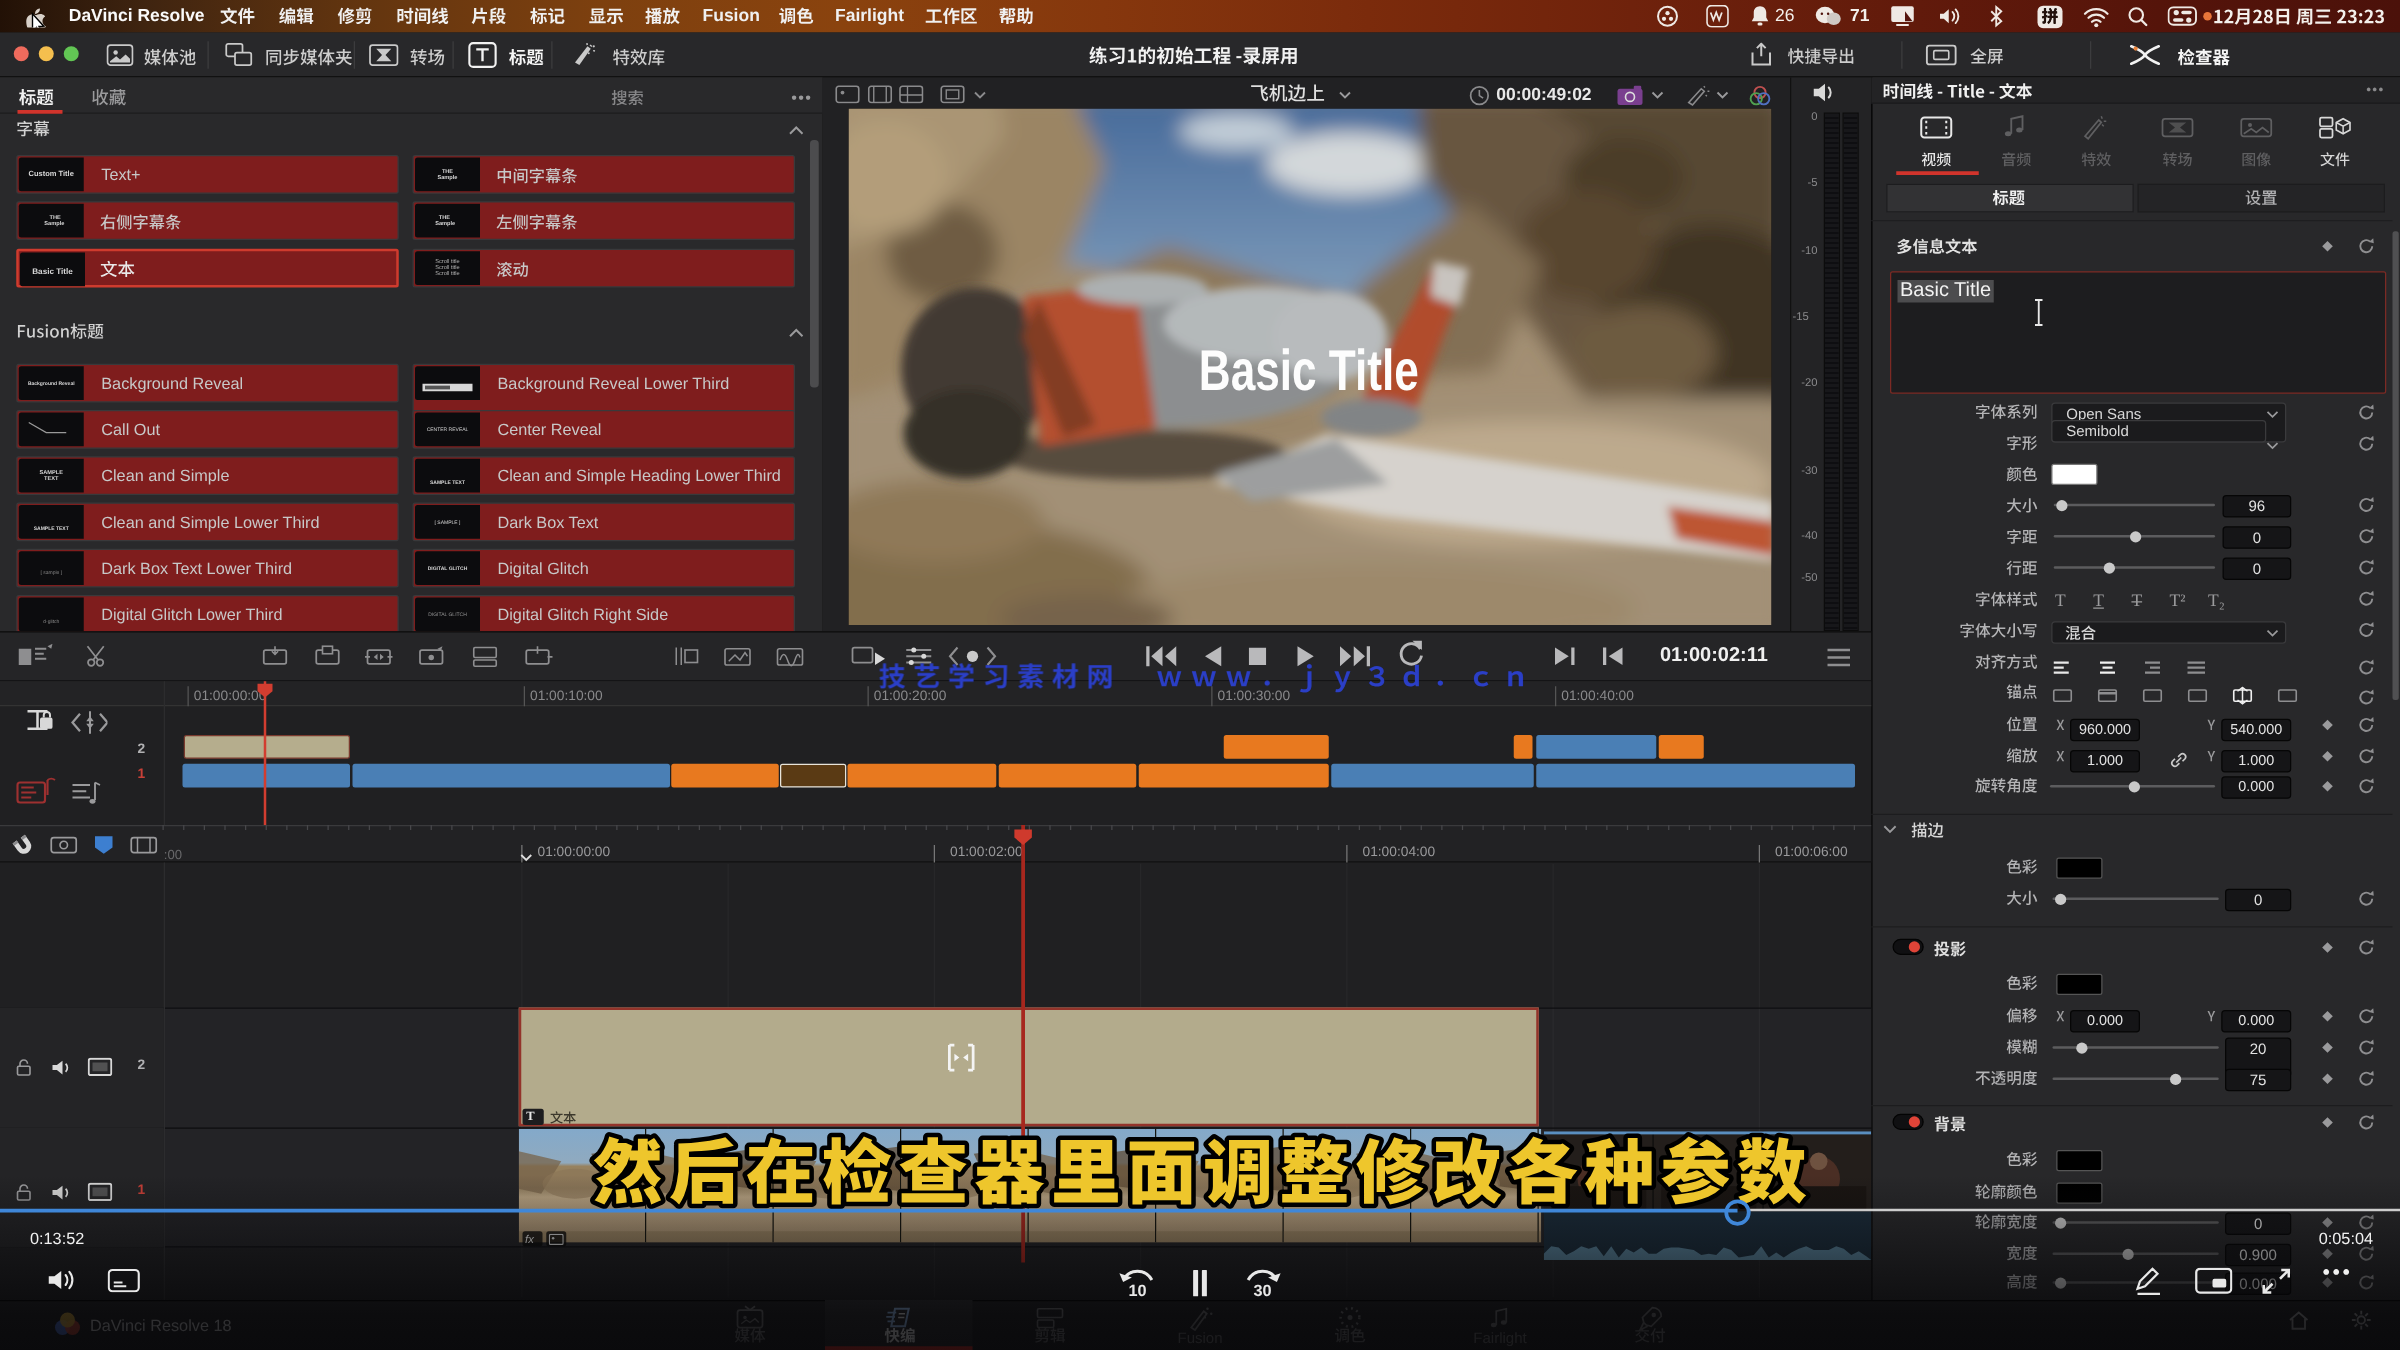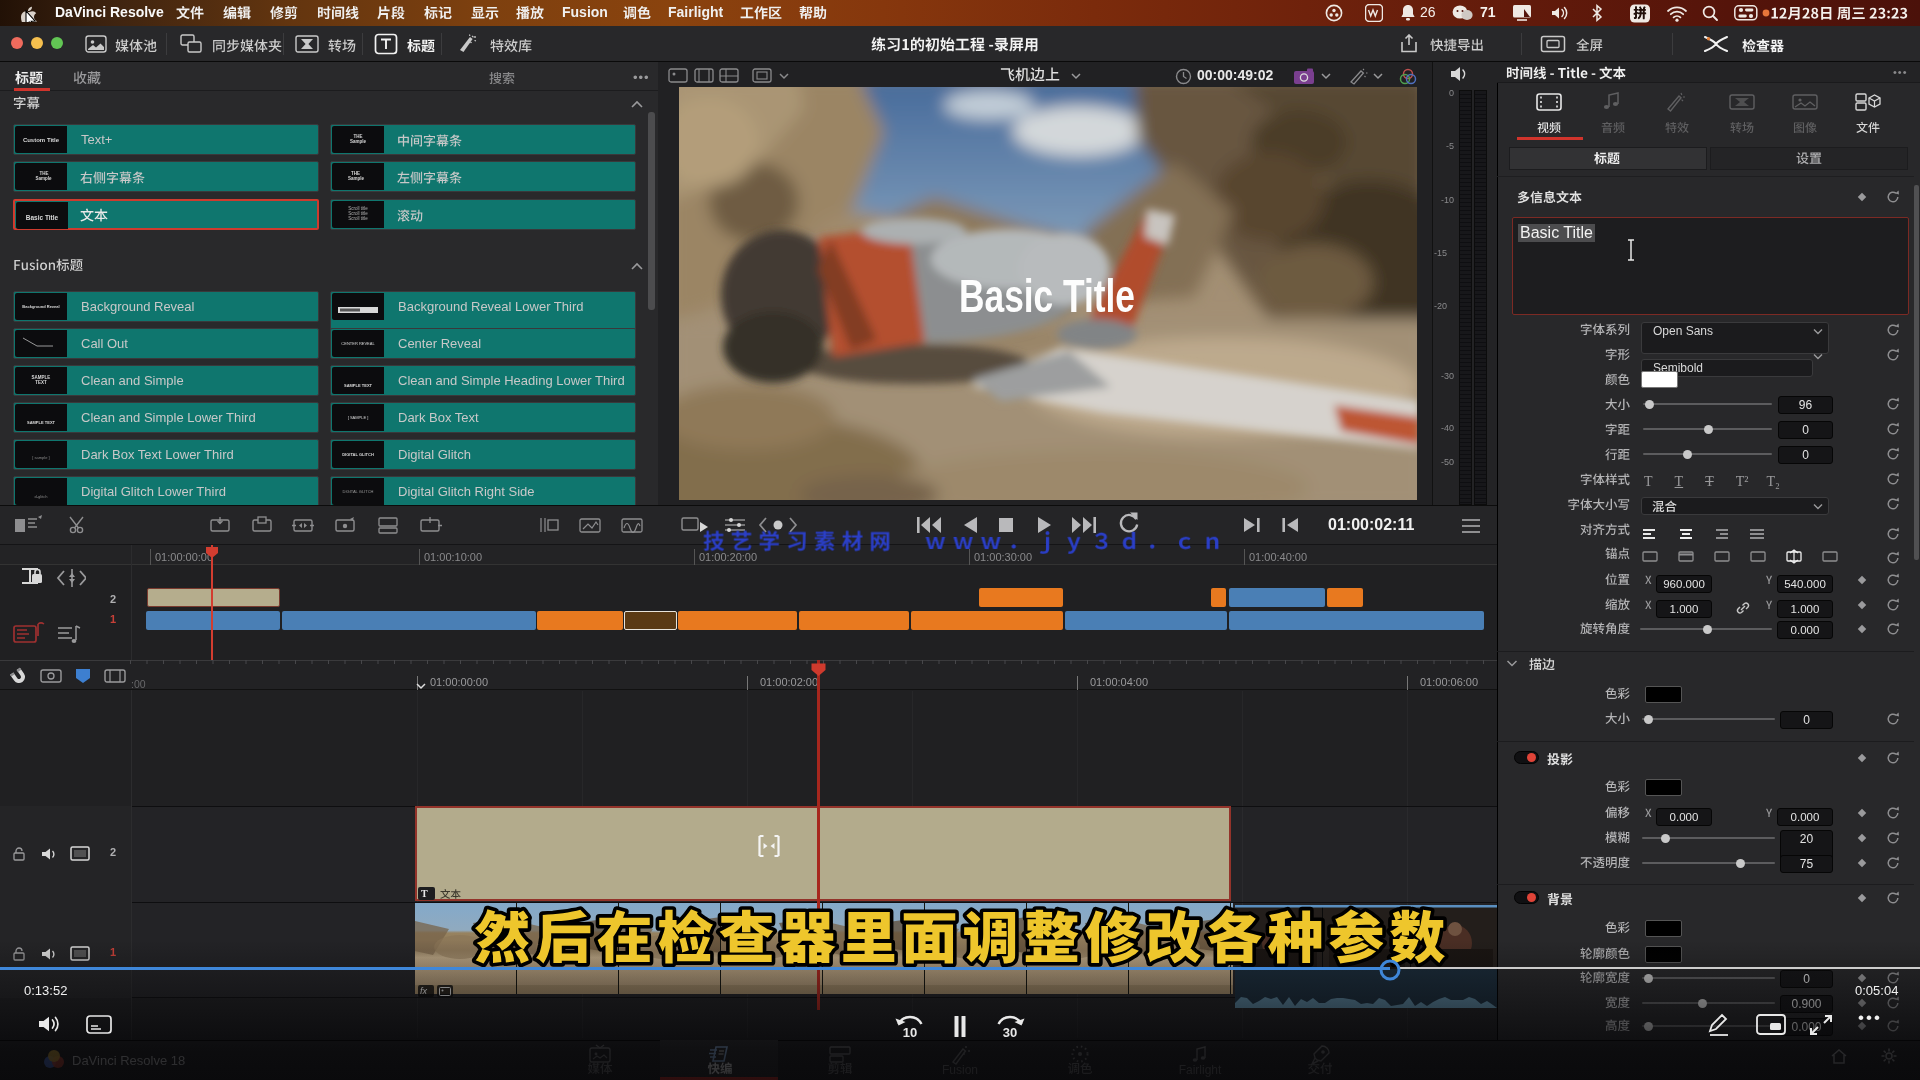--- a/index.html
+++ b/index.html
@@ -1,18 +1,18 @@
 <!DOCTYPE html>
 <html><head><meta charset="utf-8"><style>*{margin:0;padding:0;box-sizing:border-box}
 html,body{width:1920px;height:1080px;overflow:hidden;background:#141414;font-family:"Liberation Sans",sans-serif}
 .a{position:absolute}
 .tx{position:absolute;white-space:nowrap}
 .vbox{position:absolute;background:#151517;border:1px solid #060606;border-radius:3px;color:#e3e3e3;font-size:12px;text-align:center;line-height:16px}
 .drop{position:absolute;background:#1b1b1d;border:1px solid #3a3a3c;border-radius:3px;color:#d8d8d8;font-size:12px;line-height:16px;padding-left:11px}
-.tile{position:absolute;background:#0f766e;border:1px solid #39393b;border-radius:2px}
+.tile{position:absolute;background:#7f1d1d;border:1px solid #39393b;border-radius:2px}
 .thumb{position:absolute;left:1px;top:1px;width:52px;height:27px;background:#0c0c0e;border-radius:2px 0 0 2px}
 </style></head><body>
 <div class="a" style="left:0px;top:0px;width:1920px;height:26px;background:linear-gradient(90deg,#221106 0%,#3f2410 6%,#63350f 15%,#7d400f 25%,#8a430e 35%,#86370d 46%,#7b2b0c 57%,#6f220c 68%,#611a0b 80%,#55140a 90%,#4b110a 100%)"></div>
 <svg class="a" style="left:18px;top:5px;" width="22" height="17" viewBox="0 0 22 17">
     <path d="M11 3.2c1.1-1.4 2.9-1.5 2.9-1.5s.3 1.6-1 3.1c-1.3 1.6-2.8 1.3-2.8 1.3S9.8 4.6 11 3.2zM10.6 7.1c.7 0 2-.9 3.6-.9 2.9 0 4 2 4 2s-2.2 1.1-2.2 3.7c0 3 2.7 4 2.7 4s-1.9 5.2-4.4 5.2c-1.2 0-2.1-.8-3.3-.8-1.3 0-2.5.8-3.3.8C5.2 21.2 3 16.3 3 12.4c0-3.8 2.4-5.8 4.7-5.8 1.5 0 2.6.5 2.9.5z" fill="#e8e2da" opacity="0.92"></path>
     <path d="M8 6 L8 20 L11.2 17 L13 21 L15 20 L13.2 16.2 L17 16 Z" fill="#fff" stroke="#000" stroke-width="1.1"></path>
   </svg>
 <div class="tx" style="left:55px;top:4px;font-size:14px;font-weight:bold;color:#fafafa">DaVinci Resolve</div>
 <div class="tx" style="left:562px;top:4px;font-size:14px;font-weight:bold;color:#f0f0f0">Fusion</div>
 <div class="tx" style="left:668px;top:4px;font-size:14px;font-weight:bold;color:#f0f0f0">Fairlight</div>
@@ -342,21 +342,21 @@
 <svg class="a" style="left:1448px;top:64px;" width="26" height="20" viewBox="0 0 26 20">
     <path d="M3 7h4l5-4v14l-5-4H3z" fill="#d8d8d8"></path>
     <path d="M15 6a6 6 0 010 8" stroke="#d8d8d8" stroke-width="1.6" fill="none" stroke-linecap="round"></path>
   </svg>
 <div class="a" style="left:1459px;top:90px;width:13px;height:415px;background:repeating-linear-gradient(180deg,#17171a 0 3px,#0e0e11 3px 4px);border:1px solid #0c0c0c"></div>
 <div class="a" style="left:1474px;top:90px;width:13px;height:415px;background:repeating-linear-gradient(180deg,#17171a 0 3px,#0e0e11 3px 4px);border:1px solid #0c0c0c"></div>
 <div class="tx" style="left:1434px;top:88px;width:20px;text-align:right;font-size:9px;color:#8a8a8c">0</div>
 <div class="tx" style="left:1434px;top:141px;width:20px;text-align:right;font-size:9px;color:#8a8a8c">-5</div>
 <div class="tx" style="left:1434px;top:195px;width:20px;text-align:right;font-size:9px;color:#8a8a8c">-10</div>
 <div class="tx" style="left:1434px;top:248px;width:20px;text-align:left;font-size:9px;color:#8a8a8c">-15</div>
-<div class="tx" style="left:1434px;top:301px;width:20px;text-align:left;font-size:9px;color:#8a8a8c">-20</div>
+<div class="tx" style="left:1434px;top:301px;width:20px;text-align:right;font-size:9px;color:#8a8a8c">-20</div>
 <div class="tx" style="left:1434px;top:371px;width:20px;text-align:right;font-size:9px;color:#8a8a8c">-30</div>
 <div class="tx" style="left:1434px;top:423px;width:20px;text-align:right;font-size:9px;color:#8a8a8c">-40</div>
 <div class="tx" style="left:1434px;top:457px;width:20px;text-align:right;font-size:9px;color:#8a8a8c">-50</div>
 <div class="a" style="left:1497px;top:62px;width:423px;height:978px;background:#28282a;border-left:1px solid #000"></div>
 <div class="a" style="left:1497px;top:62px;width:423px;height:21px;background:#232325;border-bottom:1px solid #1a1a1c"></div>
 <div class="tx" style="left:1893px;top:66px;color:#8a8a8c;font-size:11px;letter-spacing:1px">•••</div>
 <svg class="a" style="left:1535px;top:90px;" width="28" height="24" viewBox="0 0 28 24">
     <rect x="2" y="4" width="24" height="16" rx="2.5" fill="none" stroke="#e8e8e8" stroke-width="1.6"></rect>
     <path d="M6 6.5v2M6 11v2M6 15.5v2M22 6.5v2M22 11v2M22 15.5v2" stroke="#e8e8e8" stroke-width="1.6"></path>
   </svg>
@@ -401,21 +401,21 @@
     <path d="M3 2h6M3 22h6M6 2v20" stroke="#e8e8e8" stroke-width="1.5" fill="none"></path>
   </svg>
 <div class="drop" style="left:1641px;top:322px;width:188px;height:32px">Open Sans</div>
 <svg class="a" style="left:1812px;top:328px;" width="12" height="8" viewBox="0 0 12 8">
     <path d="M2 1.5l4 4 4-4" stroke="#9a9a9c" stroke-width="1.4" fill="none"></path>
   </svg>
 <svg class="a" style="left:1886px;top:323px;" width="14" height="14" viewBox="0 0 14 14">
     <path d="M11.8 7A4.8 4.8 0 1110 3.2" stroke="#8e8e90" stroke-width="1.5" fill="none"></path>
     <path d="M12.6 0.6l.4 4-3.8-1z" fill="#8e8e90"></path>
   </svg>
-<div class="drop" style="left:1641px;top:359px;width:172px;height:18px">Semibold</div>
+<div class="drop" style="left:1641px;top:336px;width:172px;height:18px">Semibold</div>
 <svg class="a" style="left:1812px;top:353px;" width="12" height="8" viewBox="0 0 12 8">
     <path d="M2 1.5l4 4 4-4" stroke="#9a9a9c" stroke-width="1.4" fill="none"></path>
   </svg>
 <svg class="a" style="left:1886px;top:348px;" width="14" height="14" viewBox="0 0 14 14">
     <path d="M11.8 7A4.8 4.8 0 1110 3.2" stroke="#8e8e90" stroke-width="1.5" fill="none"></path>
     <path d="M12.6 0.6l.4 4-3.8-1z" fill="#8e8e90"></path>
   </svg>
 <div class="a" style="left:1641px;top:371px;width:37px;height:17px;background:#fff;border:1px solid #777;border-radius:2px"></div>
 <div class="a" style="left:1643px;top:403px;width:129px;height:2px;background:#5c5c5e;border-radius:1px"></div>
 <div class="a" style="left:1645px;top:400px;width:9px;height:9px;background:#c9c9c9;border-radius:50%"></div>

